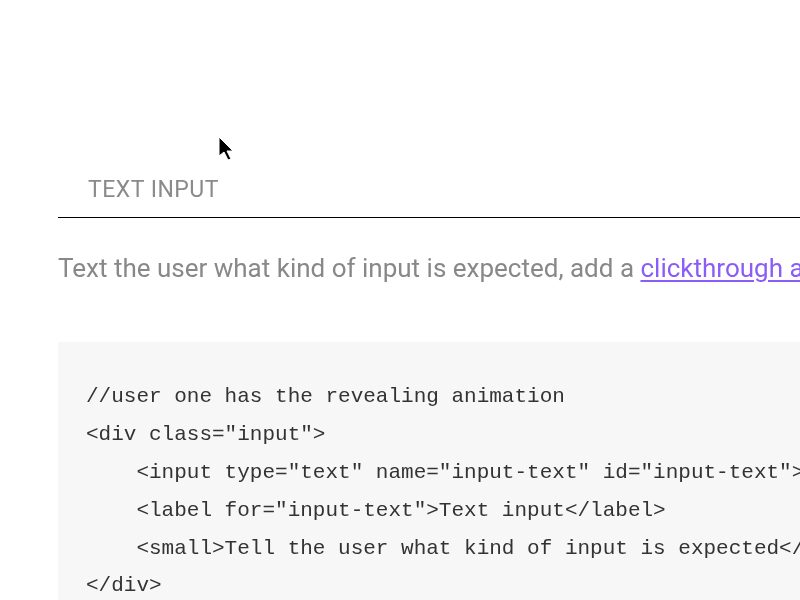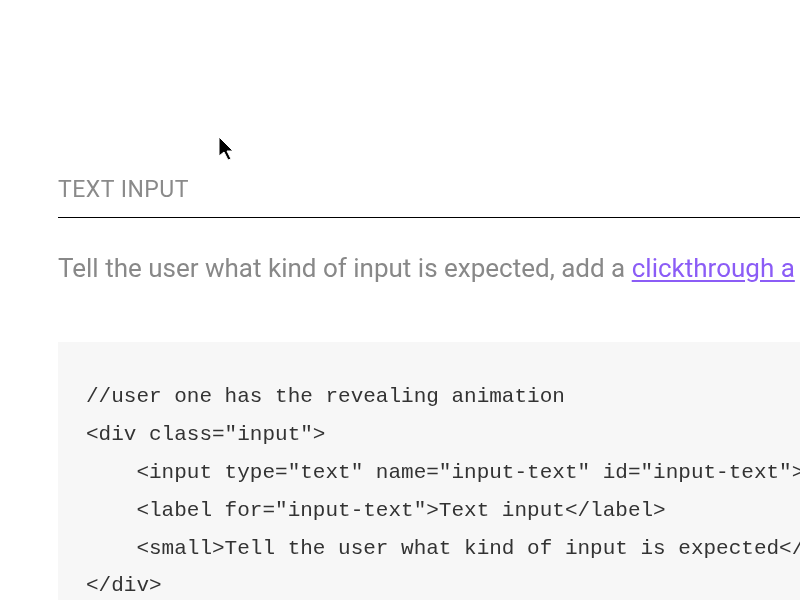--- a/index.html
+++ b/index.html
@@ -20,20 +20,21 @@
     border-bottom: 1px solid #000000;
     width: 900px;
     padding-bottom: 14px;
     margin-bottom: 32px;
   }
   .input-label {
     font-size: 23px;
     font-weight: 400;
     color: #8a8a8a;
     letter-spacing: 0.5px;
+    margin-left: 30px;
   }
   .helper-text {
     font-size: 26px;
     color: #888888;
     line-height: 1.4;
     margin-bottom: 56px;
     white-space: nowrap;
   }
   .helper-link {
     color: #8b5cf6;
@@ -69,21 +70,21 @@
     <path d="M 1 1 L 1 20 L 6 16 L 10 24 L 13 23 L 9 15 L 15 15 Z" fill="#000000" stroke="#ffffff" stroke-width="1"></path>
   </svg>
 </div>
 
 <div class="container">
   <div class="input-wrapper">
     <span class="input-label">TEXT INPUT</span>
   </div>
 
   <div class="helper-text">
-    <span>Tell the user what kind of input is expected, add a </span><a href="#" class="helper-link">clickthrough a</a>
+    <span>Text the user what kind of input is expected, add a </span><a href="#" class="helper-link">clickthrough a</a>
   </div>
 
   <div class="code-block"><span>//user one has the revealing animation</span>
 <span>&lt;div class="input"&gt;</span>
 <span>    &lt;input type="text" name="input-text" id="input-text"&gt;</span>
 <span>    &lt;label for="input-text"&gt;Text input&lt;/label&gt;</span>
 <span>    &lt;small&gt;Tell the user what kind of input is expected&lt;/small&gt;</span>
 <span>&lt;/div&gt;</span></div>
 </div>
 

